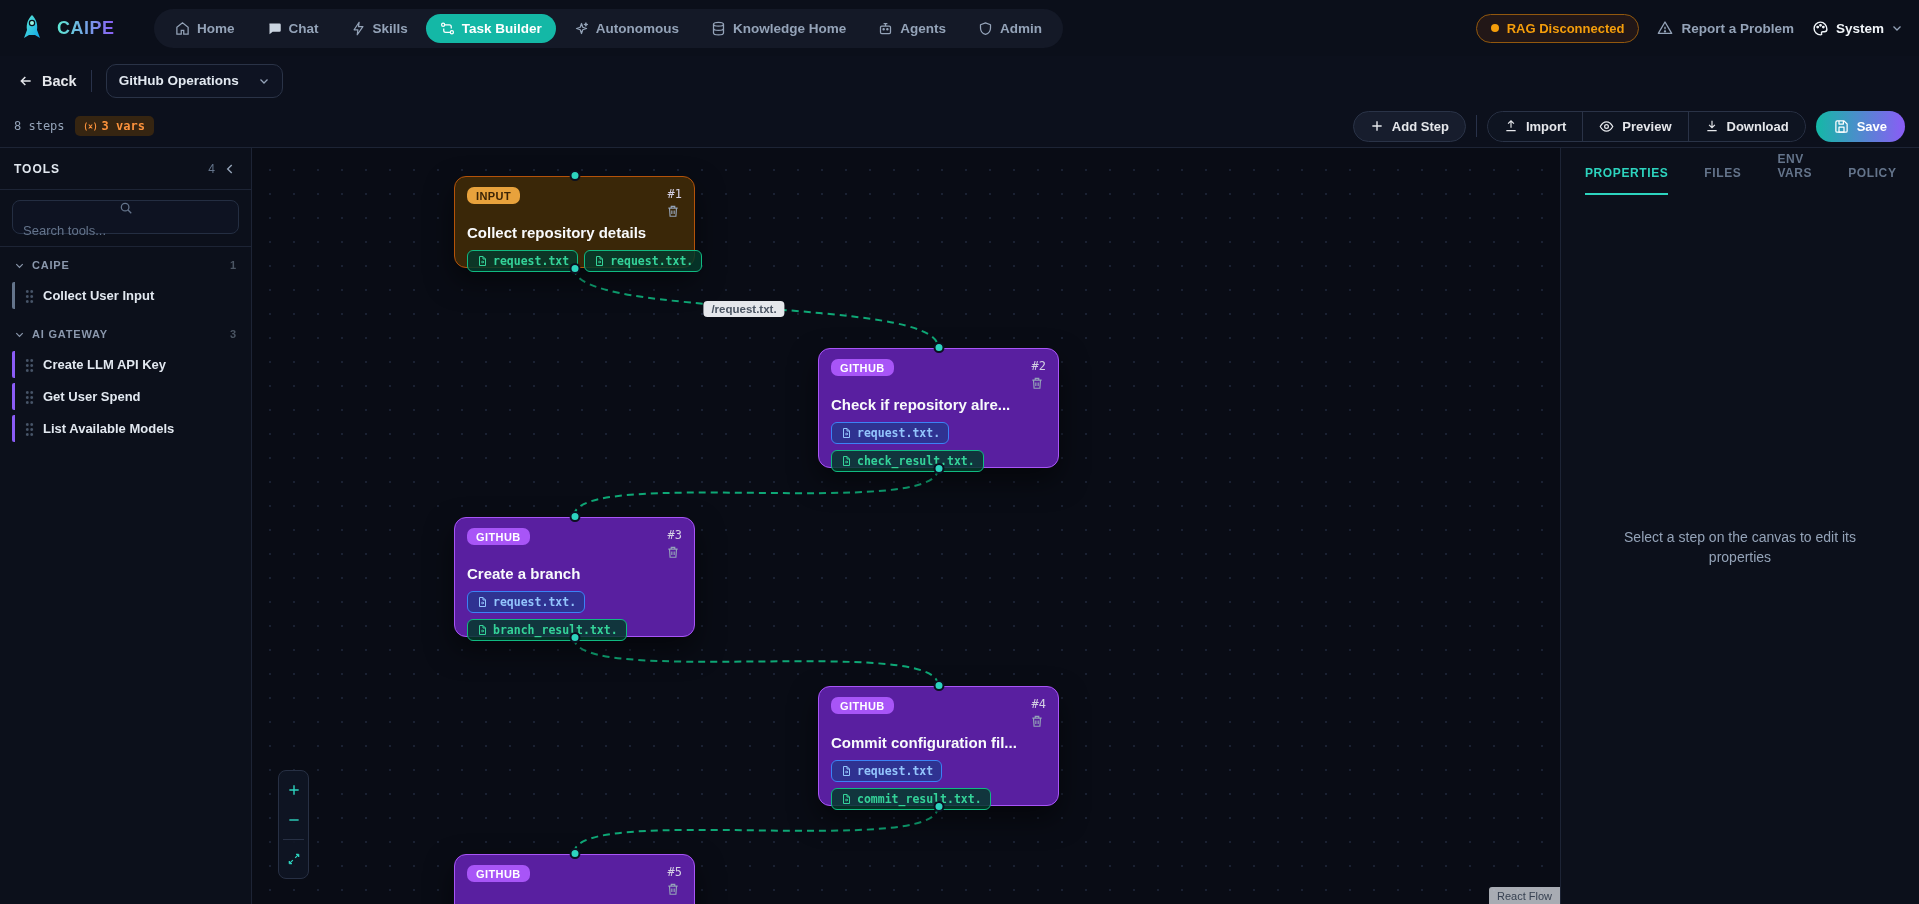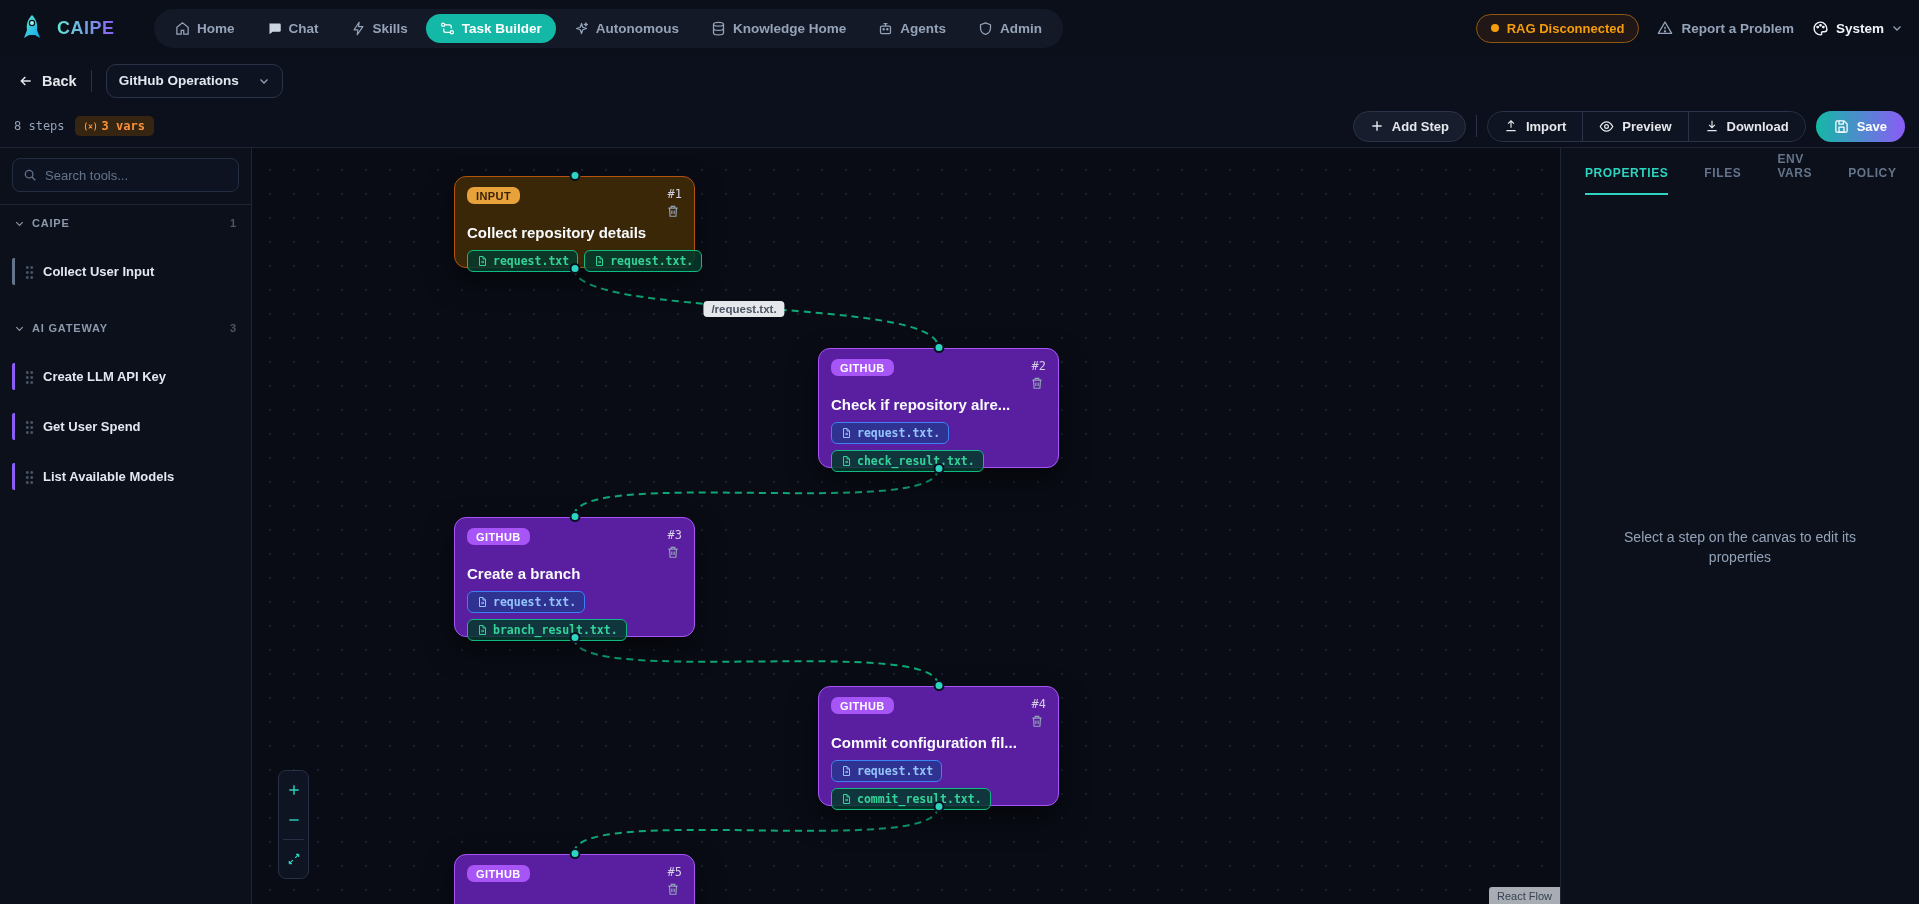--- a/index.html
+++ b/index.html
@@ -71,29 +71,29 @@
   
   .sidebar { width:252px; background:#0c101b; border-right:1px solid #1d2435;
     display:flex; flex-direction:column; }
   .tools-header { height:42px; display:flex; align-items:center; padding:0 14px;
     border-bottom:1px solid #1d2435; gap:8px; }
   .tools-title { font-size:12px; font-weight:800; letter-spacing:1px; color:#e2e8f0; }
   .tools-count { margin-left:auto; font-size:12px; color:#64748b; }
   .collapse-btn { color:#94a3b8; cursor:pointer; display:flex; }
   .search-row { padding:10px 12px 12px; border-bottom:1px solid #1d2435; }
   .search-box { display:flex; align-items:center; gap:8px; background:#0e1322;
-    border:1px solid #242e42; border-radius:8px; height:34px; padding:0 10px; }
+    border:1px solid #242e42; border-radius:8px; height:34px; padding:0 10px;flex-direction:column; }
   .search-box input { background:transparent; border:none; outline:none; color:#e2e8f0;
     font-size:13px; width:100%; font-family:"Liberation Sans", sans-serif; }
   .search-box input::placeholder { color:#64748b; }
   .tool-section { padding:12px 10px 2px; }
   .sec-head { display:flex; align-items:center; gap:7px; color:#8b98ad; font-size:11px;
     font-weight:800; letter-spacing:.8px; padding:0 4px 6px; cursor:pointer; }
   .sec-count { margin-left:auto; color:#4b5563; font-weight:600; }
-  .tool-item { display:flex; align-items:center; gap:9px; margin:23px 2px;
+  .tool-item { display:flex; align-items:center; gap:9px; margin:5px 2px;
     border-left:3px solid #64748b; border-radius:2px; padding:6px 8px 6px 10px;
     color:#e2e8f0; font-size:13px; font-weight:600; cursor:grab; }
   .tool-item.purple { border-left-color:#8b5cf6; }
   .drag-dots { width:9px; height:14px; flex:0 0 auto;
     background-image:radial-gradient(circle, #475569 1.3px, transparent 1.4px);
     background-size:4.5px 5px; }
 
   
   .canvas { position:relative; flex:1; background:#090c15; overflow:hidden;
     background-image:radial-gradient(circle, #1a2132 1px, transparent 1.3px);
@@ -360,20 +360,29 @@
           </svg>
         </span>
       <span>Save</span>
     </div>
   </div>
 </div>
 
 <div class="content">
 
   <div class="sidebar">
+    <div class="tools-header">
+      <span class="tools-title">TOOLS</span>
+      <span class="tools-count">4</span>
+      <span class="collapse-btn">
+          <svg width="14" height="14" viewBox="0 0 24 24" fill="none" stroke="currentColor" stroke-width="2.4">
+            <path d="M15 5 L8 12 L15 19"></path>
+          </svg>
+        </span>
+    </div>
     <div class="search-row">
       <div class="search-box">
         <span>
             <svg width="14" height="14" viewBox="0 0 24 24" fill="none" stroke="#64748b" stroke-width="2.2">
               <circle cx="10.5" cy="10.5" r="6.5"></circle>
               <path d="M15.5 15.5 L21 21"></path>
             </svg>
           </span>
         <input placeholder="Search tools..." style="">
       </div>

